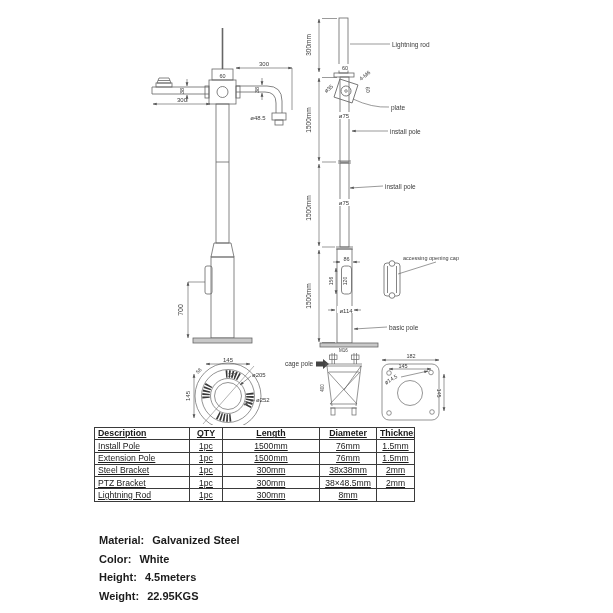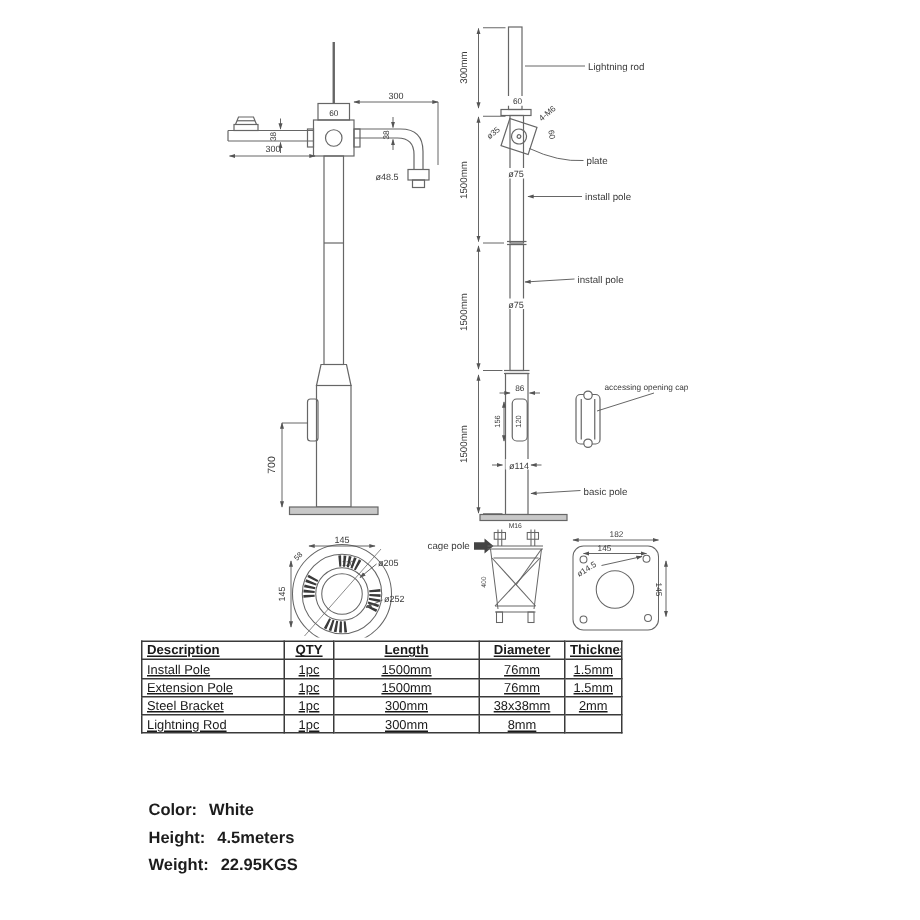--- a/index.html
+++ b/index.html
@@ -253,29 +253,37 @@
           <td>1.5mm</td>
         </tr>
         <tr>
           <td>Steel Bracket</td>
           <td>1pc</td>
           <td>300mm</td>
           <td>38x38mm</td>
           <td>2mm</td>
         </tr>
         <tr>
+          <td>PTZ Bracket</td>
+          <td>1pc</td>
+          <td>300mm</td>
+          <td>38×48.5mm</td>
+          <td>2mm</td>
+        </tr>
+        <tr>
           <td>Lightning Rod</td>
           <td>1pc</td>
           <td>300mm</td>
           <td>8mm</td>
           <td></td>
         </tr>
       </tbody>
 </table>
 
 
 <div class="specs">
+  <div class="spec-line"><span>Material:</span><span class="val">Galvanized Steel</span></div>
   <div class="spec-line"><span>Color:</span><span class="val">White</span></div>
   <div class="spec-line"><span>Height:</span><span class="val">4.5meters</span></div>
   <div class="spec-line"><span>Weight:</span><span class="val">22.95KGS</span></div>
 </div>
 
 </div>
 
 </body></html>

